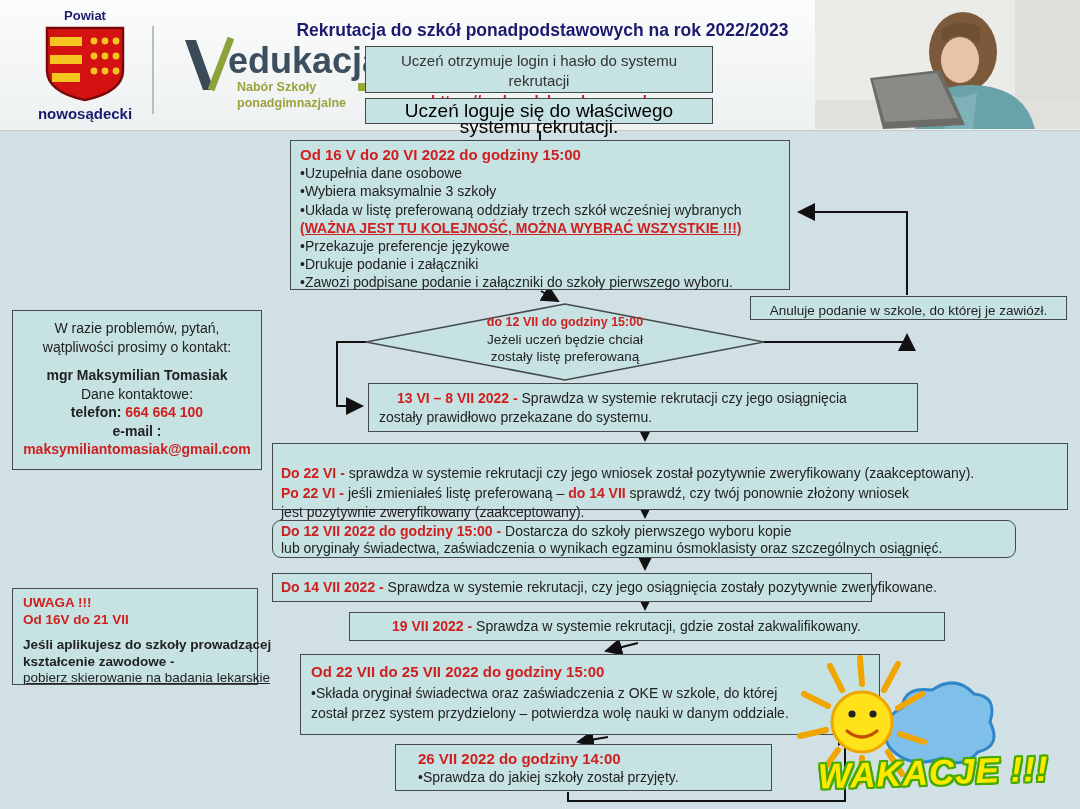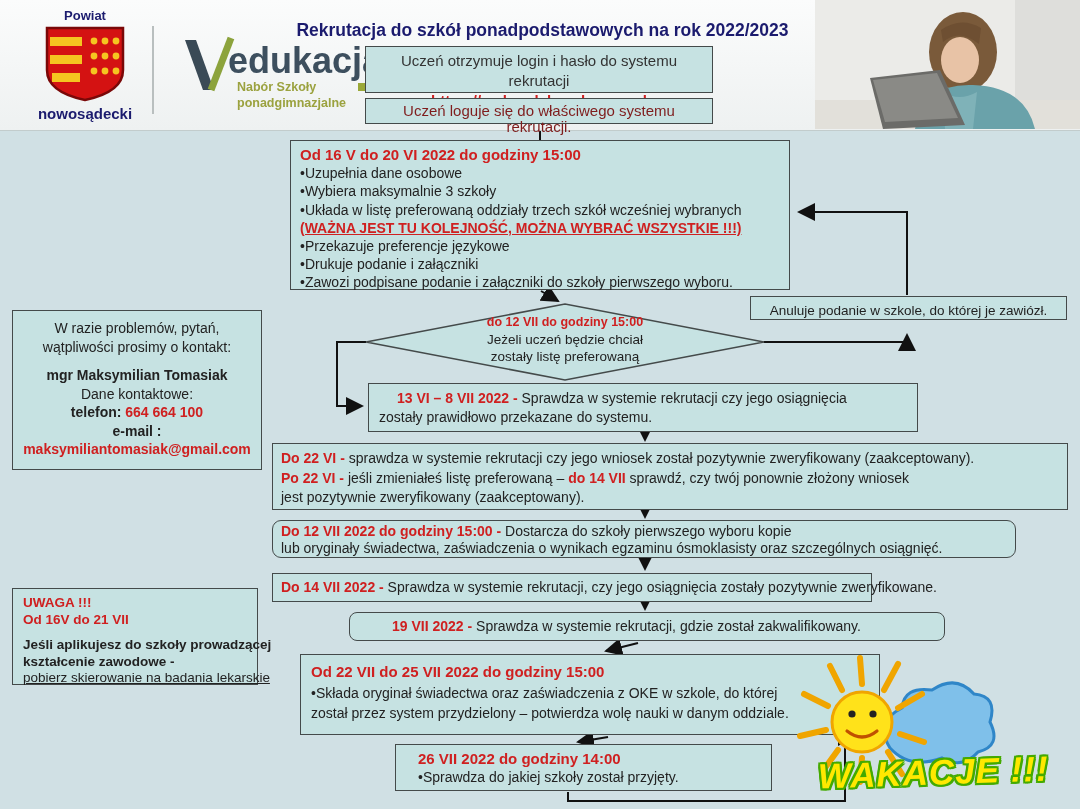--- a/index.html
+++ b/index.html
@@ -24,36 +24,36 @@
   .box{position:absolute;background:#c6e2e2;border:1.5px solid #444a4a;color:#222;
        font-size:14px;line-height:18px;padding:4px 8px;box-sizing:border-box;z-index:2;}
   .ln{white-space:nowrap;}
   .rb{color:#cf2020;font-weight:bold;}
   .rbu{color:#cf2020;font-weight:bold;text-decoration:underline;}
   .b{font-weight:bold;}
   .bu{font-weight:normal;text-decoration:underline;}
 
   #box-login{left:365px;top:46px;width:348px;height:47px;text-align:center;font-size:15px;line-height:20px;color:#333;}
   #box-login .link-line{color:#cf2020;font-weight:bold;}
-  #box-logsin{left:365px;top:98px;width:348px;height:26px;text-align:center;font-size:15px;line-height:16px;color:#7f1d1d;}
+  #box-logsin{left:365px;top:98px;width:348px;height:26px;text-align:center;font-size:19px;line-height:16px;color:#000000;}
 
   #box-main{left:290px;top:140px;width:500px;height:150px;padding:5px 9px;line-height:18.2px;}
   #box-main .ln:first-child{font-size:15px;}
 
   #diamond-text{position:absolute;left:400px;top:314px;width:330px;text-align:center;z-index:2;
                 font-size:13.5px;line-height:17px;color:#222;}
   #diamond-text .ln:first-child{font-size:12.5px;}
 
   #box-cancel{left:750px;top:296px;width:317px;height:24px;font-size:13.5px;line-height:23px;padding:2px 4px;text-align:center;}
   #box-check1{left:368px;top:383px;width:550px;height:49px;padding:5px 10px;line-height:19px;}
   #box-check1 .ln:first-child{text-indent:18px;}
-  #box-verify{left:272px;top:443px;width:796px;height:67px;padding:5px 8px;line-height:19.5px;}
+  #box-verify{left:272px;top:443px;width:796px;height:67px;padding:20px 8px;line-height:19.5px;}
   #box-deliver{left:272px;top:520px;width:744px;height:38px;padding:2px 8px;line-height:17px;border-radius:9px;}
   #box-verified{left:272px;top:573px;width:600px;height:29px;padding:3px 8px;line-height:20px;}
-  #box-qualified{left:349px;top:612px;width:596px;height:29px;padding:3px 8px;line-height:20px;border-radius:8px;}
+  #box-qualified{left:349px;top:612px;width:596px;height:29px;padding:3px 8px;line-height:20px;}
   #box-qualified .ln{text-indent:34px;}
   #box-confirm{left:300px;top:654px;width:580px;height:81px;padding:7px 10px;line-height:20.5px;}
   #box-confirm .ln:first-child{font-size:15px;}
   #box-final{left:395px;top:744px;width:377px;height:47px;padding:4px 10px;line-height:19px;}
   #box-final .ln{text-indent:12px;}
   #box-final .ln:first-child{font-size:15px;}
 
   #box-contact{left:12px;top:310px;width:250px;height:160px;text-align:center;padding:8px 4px;line-height:18.5px;font-size:14px;}
   #box-contact .ln:nth-child(3){line-height:10px;}
   #box-uwaga{left:12px;top:588px;width:246px;height:97px;padding:6px 10px;line-height:16.5px;font-size:13.5px;}

